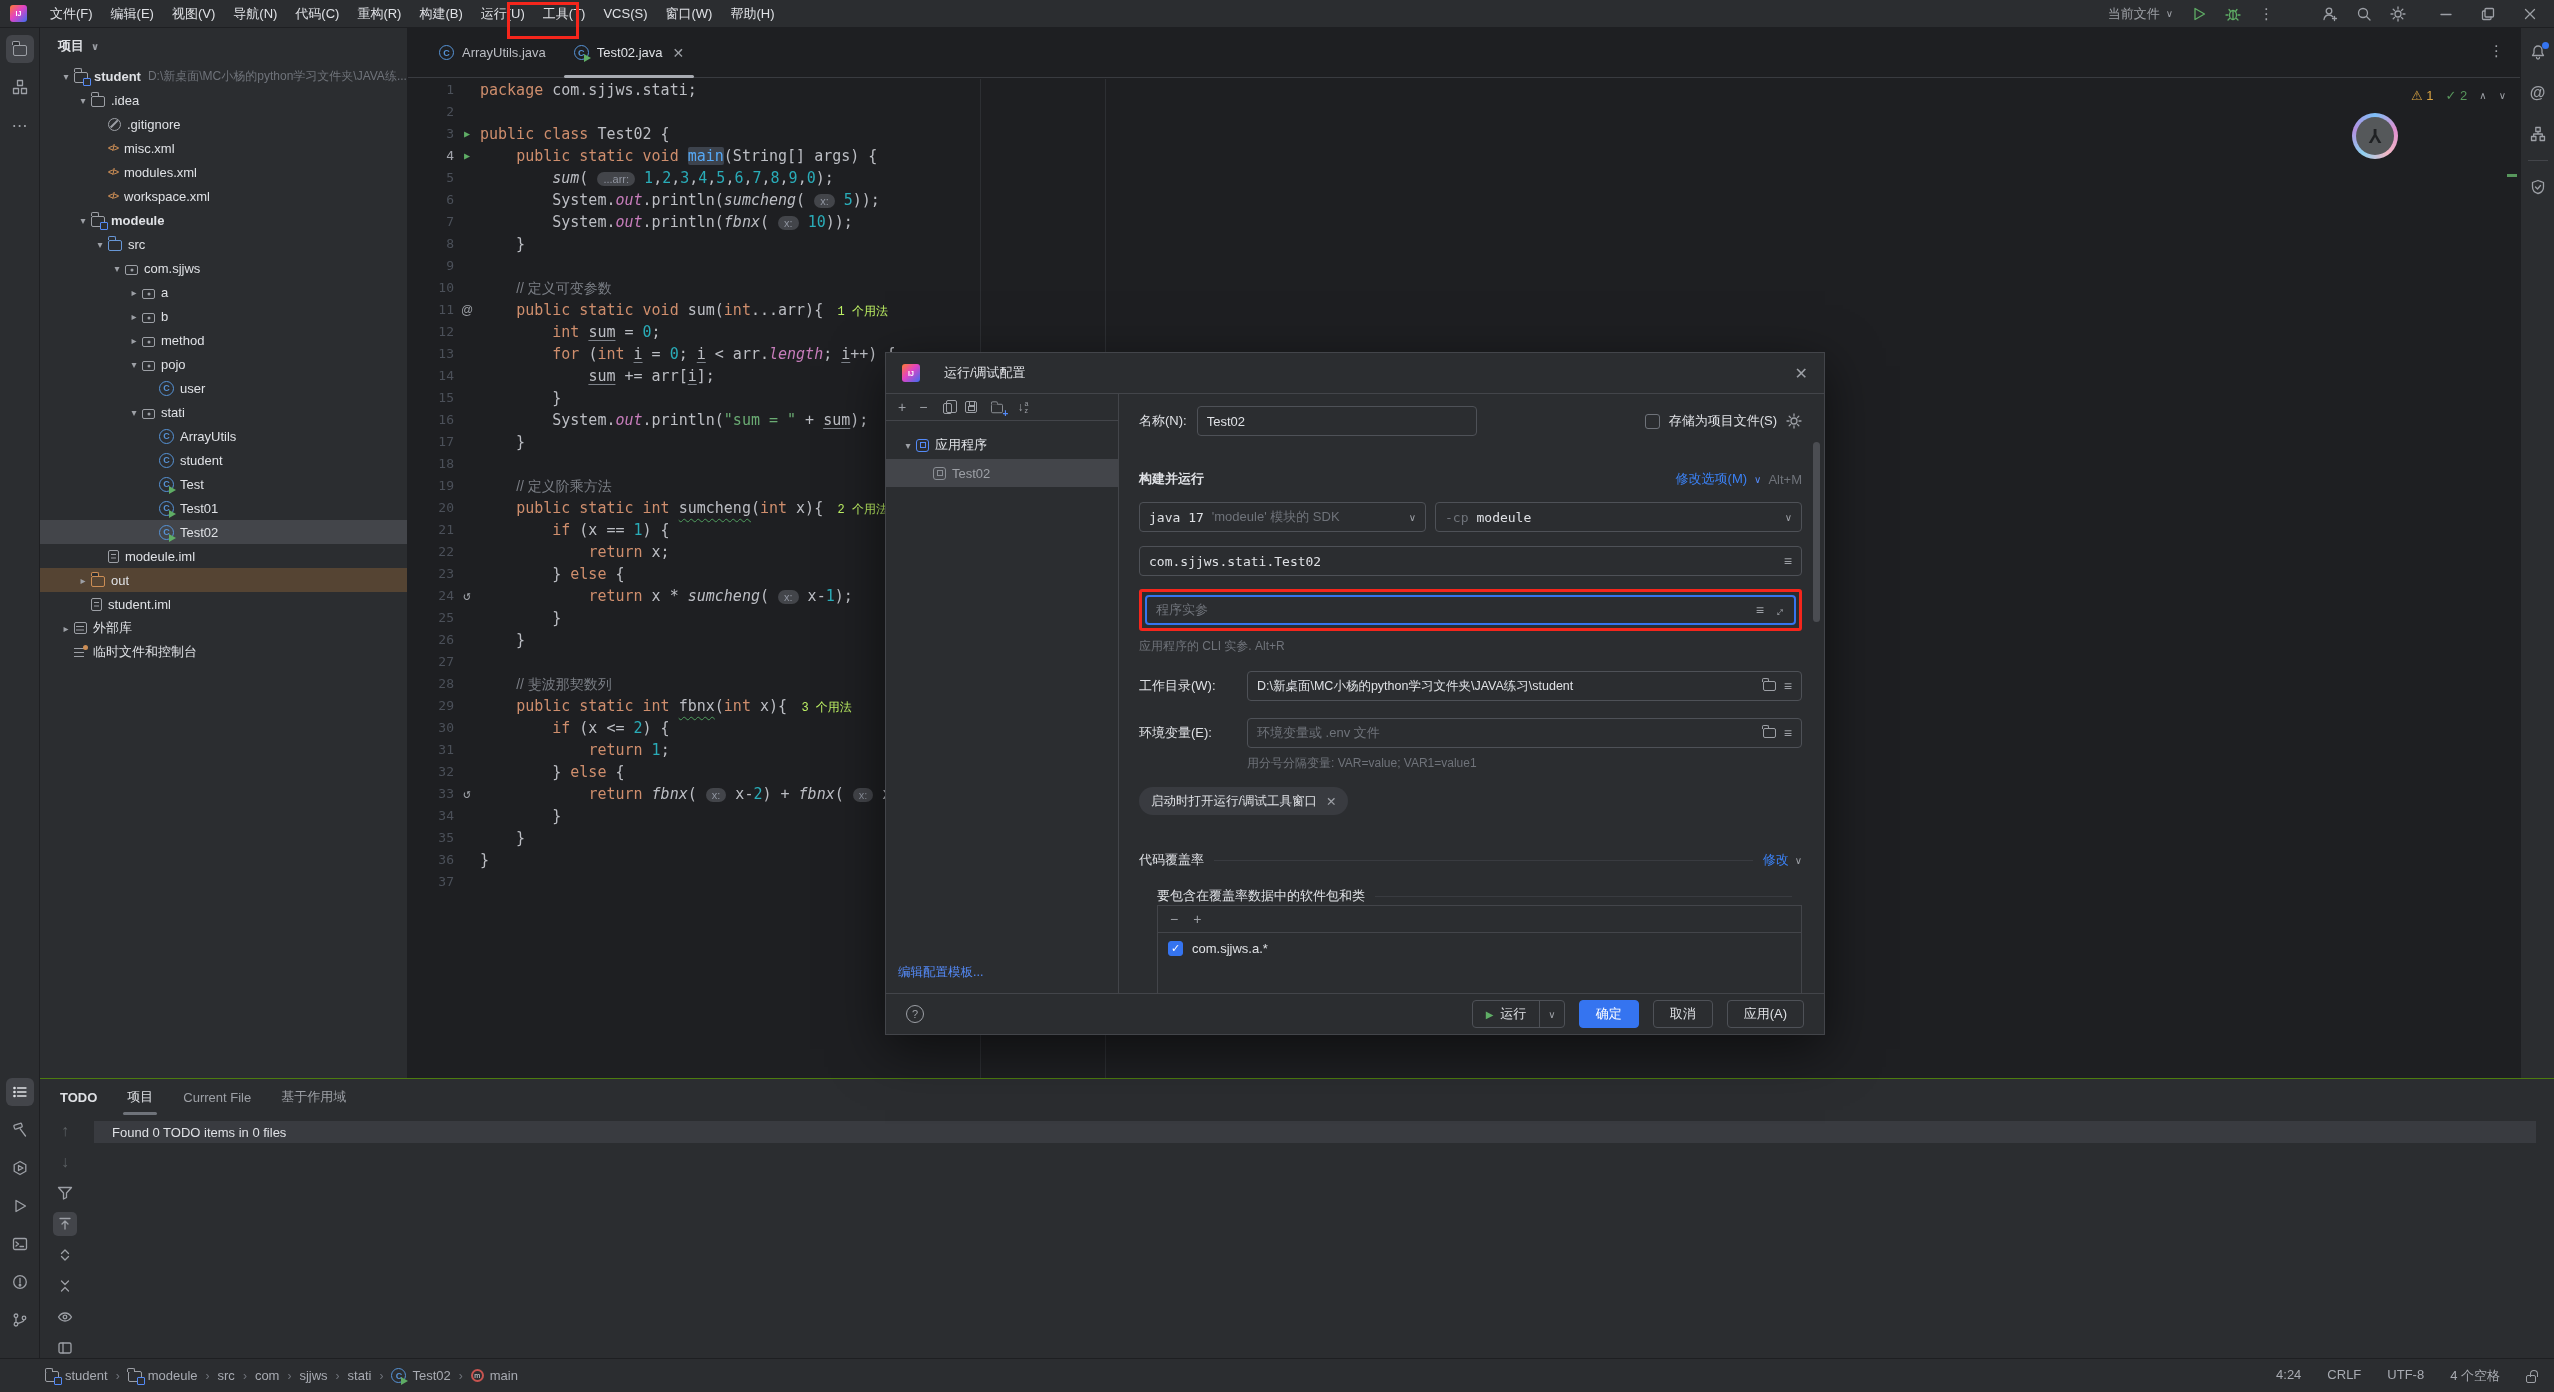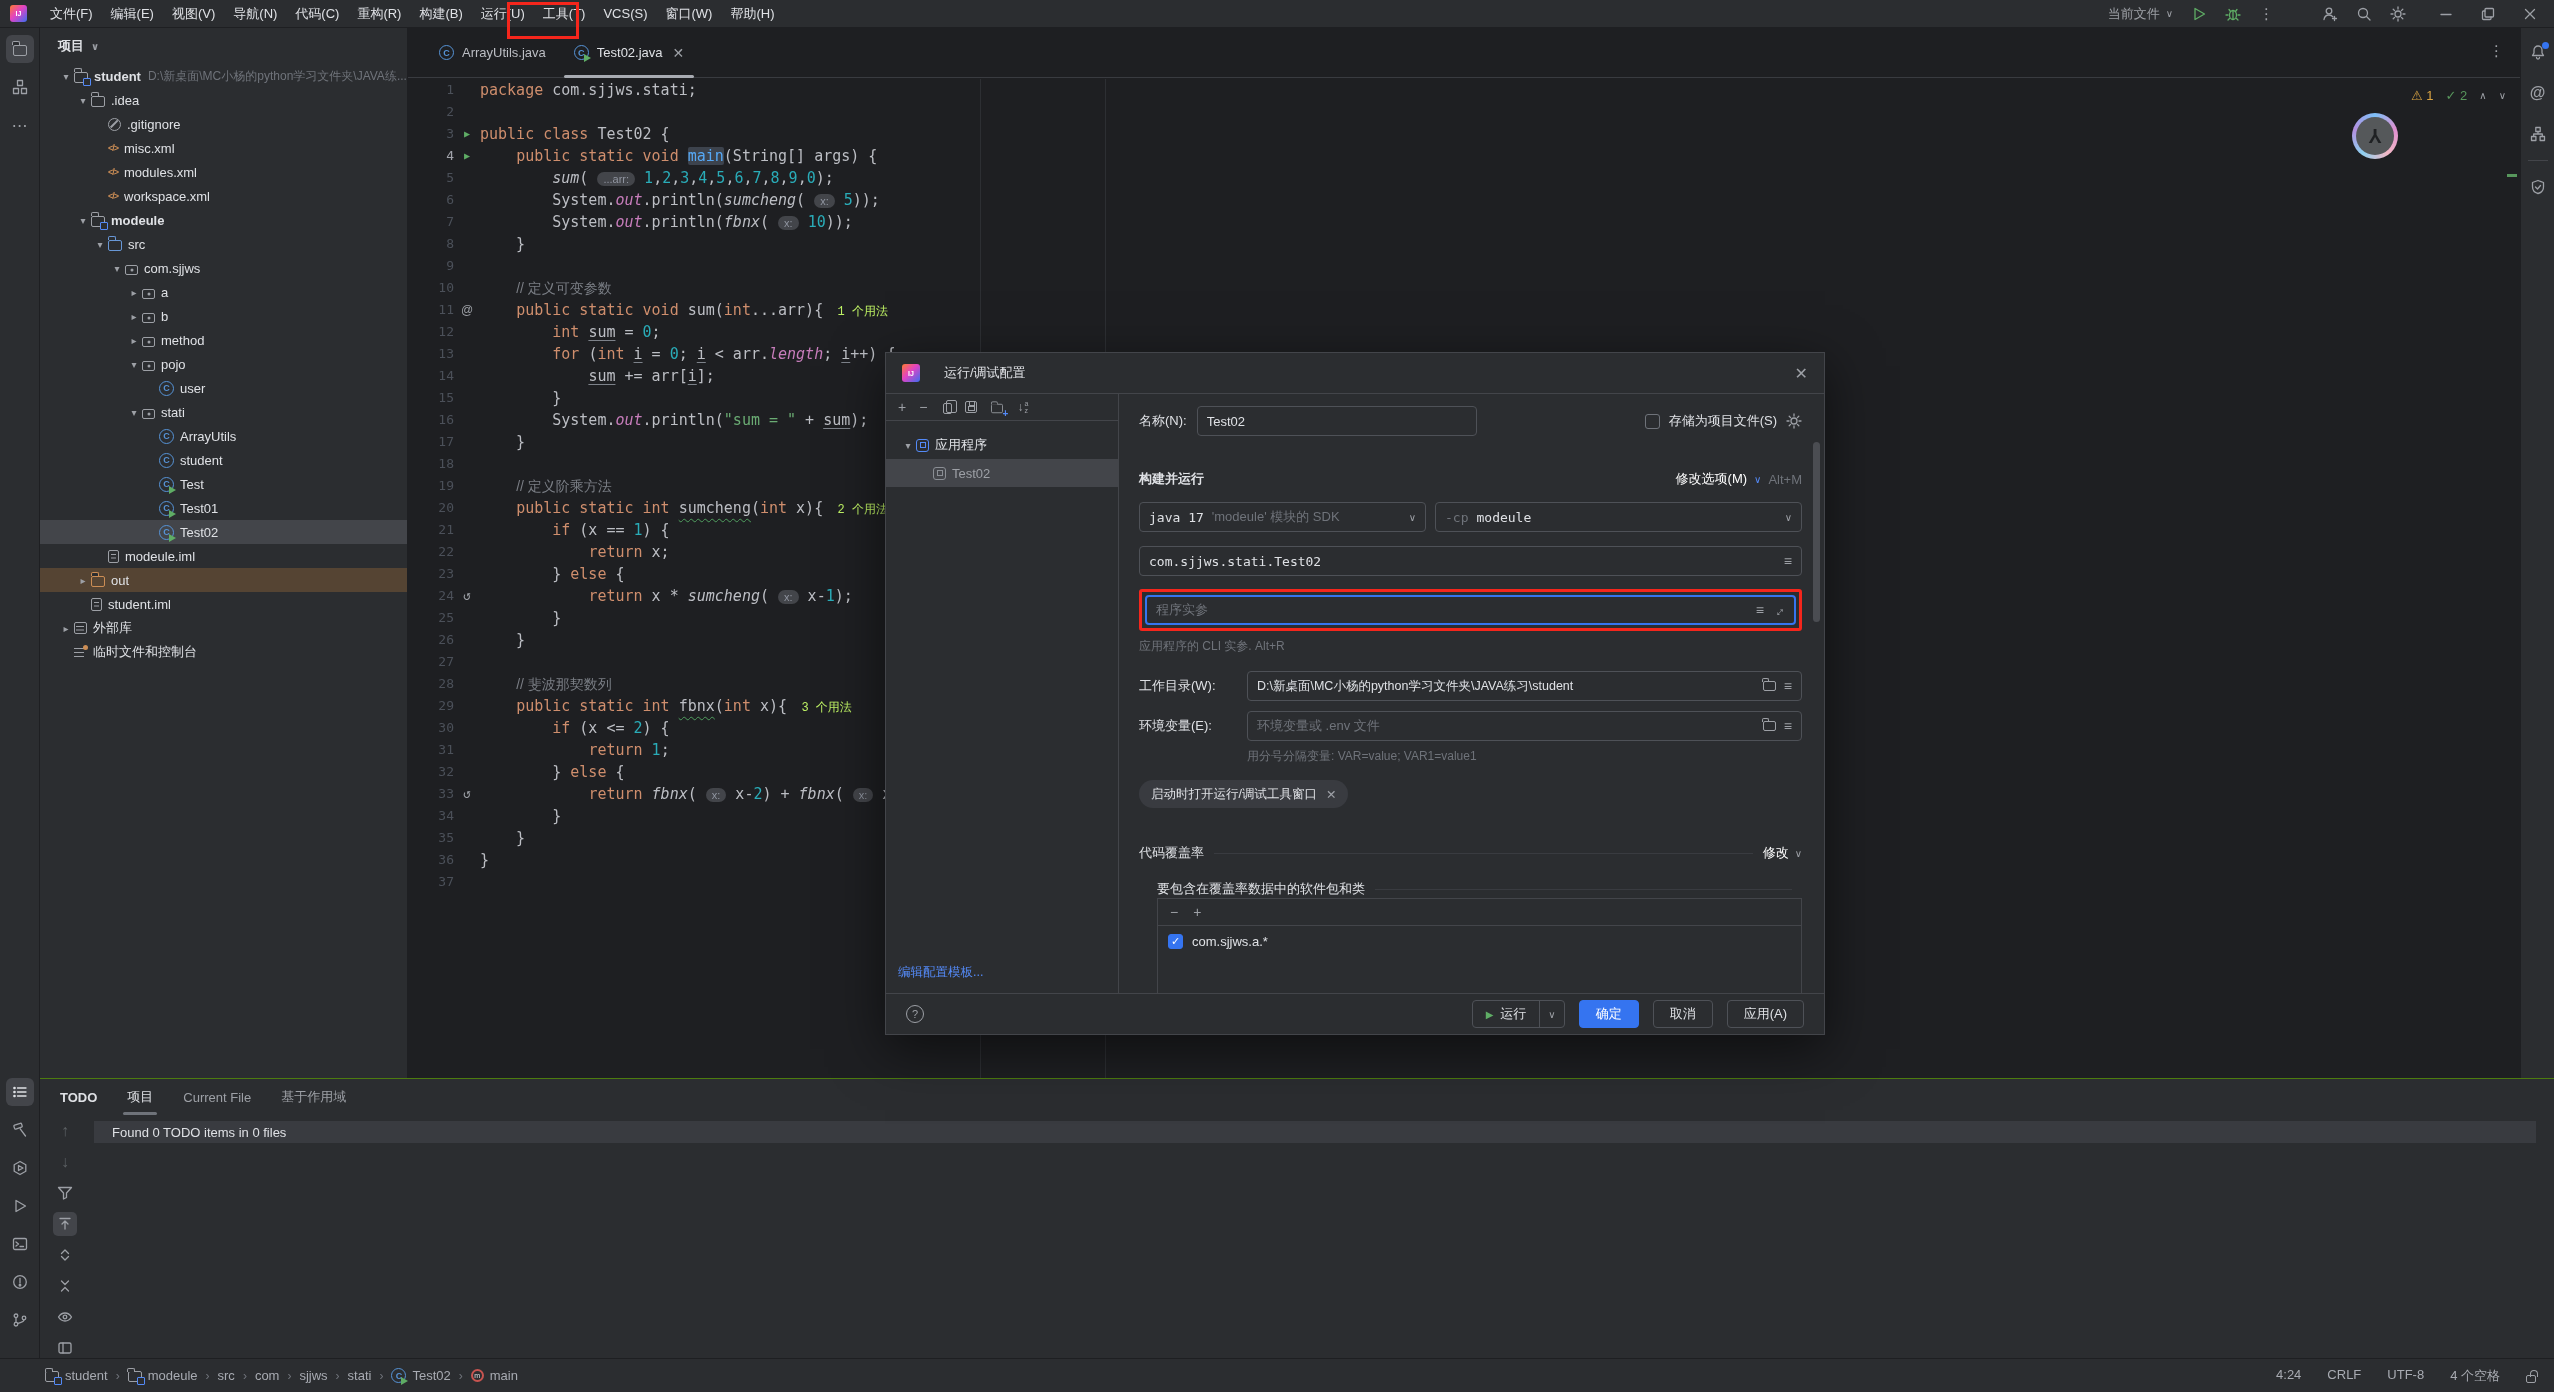--- a/index.html
+++ b/index.html
@@ -188,21 +188,21 @@
     display:flex; align-items:center; padding:0 9px; gap:8px; }
   .fld-icons { margin-left:auto; display:flex; align-items:center; gap:8px; color:#9da0a6; }
   .browse-lines { font-size:14px; color:#9da0a6; }
   .mini-folder { width:13px; height:10px; border:1.5px solid #9da0a6; border-radius:2px; position:relative; }
   .mini-folder::before { content:""; position:absolute; top:-4px; left:-1.5px; width:5px; height:2.5px;
     border:1.5px solid #9da0a6; border-bottom:none; border-radius:2px 2px 0 0; }
   .expandic { display:inline-block; transform:rotate(-45deg); color:#9da0a6; font-size:13px; }
   .dim-txt { color:#6f737a; }
   .hint { color:#6f737a; font-size:12px; margin-top:7px; }
   .sec-hdr { font-weight:bold; }
-  .link { color:#ffffff; }
+  .link { color:#3b82f6; }
   .mono { font-family:"DejaVu Sans Mono","Liberation Mono",monospace; font-size:13px; }
   #args-wrap { border:3px solid #f5261c; border-radius:3px; padding:3px; margin-top:13px; }
   #args-field { border:2px solid #3574f0; }
   .chkbox { width:15px; height:15px; border:1.5px solid #6f737a; border-radius:3px; flex:none; }
   .chkbox.on { background:#3574f0; border-color:#3574f0; color:#fff; font-size:11px;
     display:flex; align-items:center; justify-content:center; }
   .chip { display:inline-flex; align-items:center; gap:9px; height:28px; padding:0 12px;
     background:#393b40; border-radius:14px; font-size:12.5px; }
   .chip .x { color:#9da0a6; }
   .sec-line { flex:1; border-top:1px solid #393b40; margin:0 10px; }
@@ -957,21 +957,21 @@
           <span style="width:100px;flex:none;">工作目录(W):</span>
           <div class="fld" style="flex:1;">
             <span style="font-size:12.5px;">D:\新桌面\MC小杨的python学习文件夹\JAVA练习\student</span>
             <span class="fld-icons">
               <span class="mini-folder"></span>
               <span class="browse-lines">≡</span>
             </span>
           </div>
         </div>
 
-        <div class="row" style="margin-top:10px;gap:8px;">
+        <div class="row" style="margin-top:17px;gap:8px;">
           <span style="width:100px;flex:none;">环境变量(E):</span>
           <div class="fld" style="flex:1;">
             <span class="dim-txt">环境变量或 .env 文件</span>
             <span class="fld-icons">
               <span class="mini-folder"></span>
               <span class="browse-lines">≡</span>
             </span>
           </div>
         </div>
         <div class="hint" style="margin-left:108px;">用分号分隔变量: VAR=value; VAR1=value1</div>

